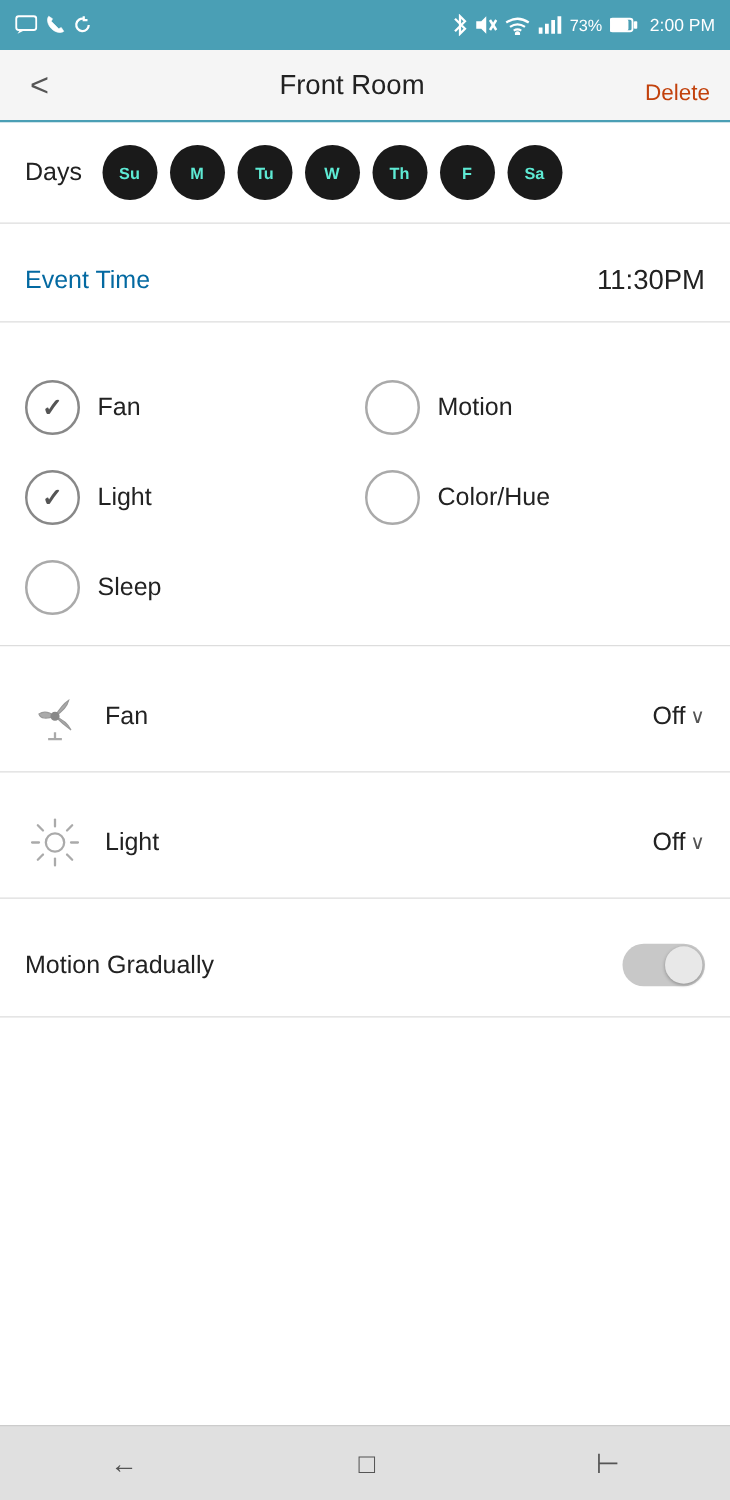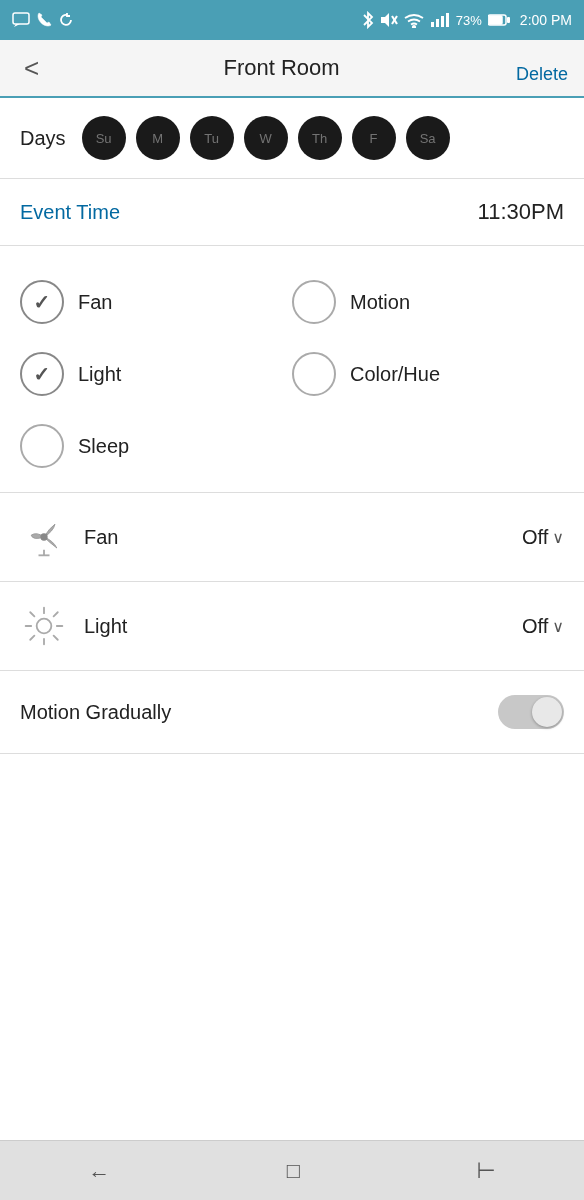--- a/index.html
+++ b/index.html
@@ -43,57 +43,58 @@
       color: #222;
     }
     .header-back {
       font-size: 26px;
       color: #555;
       cursor: pointer;
       padding: 4px 8px;
     }
     .header-delete {
       font-size: 18px;
-      color: #0369a1;
+      color: #c2410c;
       cursor: pointer;
       margin-top: 13px;
     }
 
     
     .content {
       background: #fff;
       flex: 1;
       display: flex;
       flex-direction: column;
+      gap: 12px;
     }
 
     
     .days-row {
       display: flex;
       align-items: center;
       padding: 18px 20px;
       gap: 10px;
       border-bottom: 1px solid #ddd;
     }
     .days-label {
       font-size: 20px;
       color: #222;
       margin-right: 6px;
     }
     .day-circle {
       width: 44px;
       height: 44px;
       border-radius: 50%;
       background: #1a1a1a;
-      color: #737373;
+      color: #5eead4;
       display: flex;
       align-items: center;
       justify-content: center;
       font-size: 13px;
-      font-weight: 400;
+      font-weight: 700;
       cursor: pointer;
     }
 
     
     .event-time-row {
       display: flex;
       align-items: center;
       justify-content: space-between;
       padding: 20px 20px;
       border-bottom: 1px solid #ddd;

